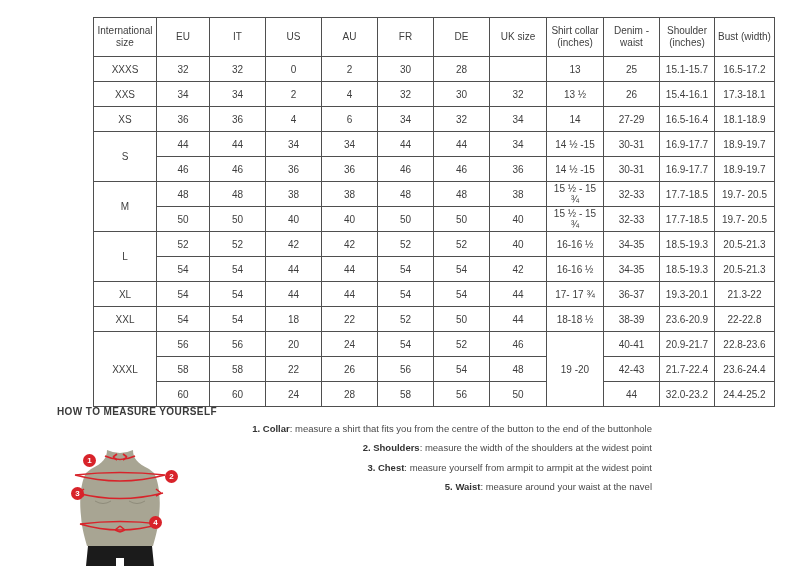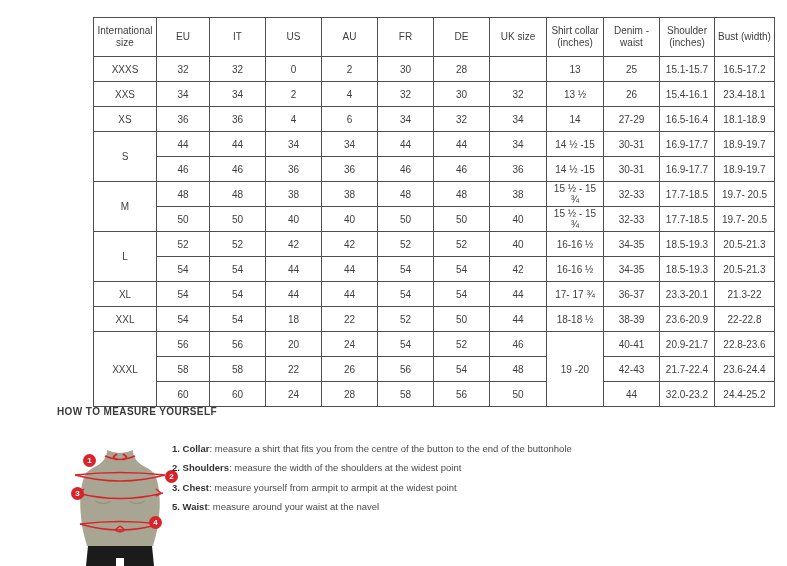--- a/index.html
+++ b/index.html
@@ -27,21 +27,21 @@
   .measure-title{
     position:absolute;left:57px;top:406px;
     font-size:10px;font-weight:bold;color:#3a3a3a;letter-spacing:.4px;
   }
   .figure-box{position:absolute;left:55px;top:444px;width:150px;height:122px;}
   .badge{
     position:absolute;width:13px;height:13px;border-radius:50%;
     background:#d8232a;color:#fff;font-size:8px;font-weight:bold;
     display:flex;align-items:center;justify-content:center;line-height:1;
   }
-  .steps{position:absolute;left:172px;top:444px;width:480px;}
+  .steps{position:absolute;left:172px;top:424px;width:480px;text-align:right;}
   .step{font-size:9.5px;color:#4a4a4a;margin-bottom:9px;line-height:1.1;}
   .step b{color:#333;}
 </style>
 </head>
 <body>
 
 <div class="size-table-wrap">
   <table class="size-table">
     <colgroup>
         <col style="width: 63px;">
@@ -93,21 +93,21 @@
           <td>34</td>
           <td>34</td>
           <td>2</td>
           <td>4</td>
           <td>32</td>
           <td>30</td>
           <td>32</td>
           <td>13 ½</td>
           <td>26</td>
           <td>15.4-16.1</td>
-          <td>23.4-18.1</td>
+          <td>17.3-18.1</td>
         </tr>
         <tr>
           <td>XS</td>
           <td>36</td>
           <td>36</td>
           <td>4</td>
           <td>6</td>
           <td>34</td>
           <td>32</td>
           <td>34</td>
@@ -201,21 +201,21 @@
           <td>XL</td>
           <td>54</td>
           <td>54</td>
           <td>44</td>
           <td>44</td>
           <td>54</td>
           <td>54</td>
           <td>44</td>
           <td>17- 17 ¾</td>
           <td>36-37</td>
-          <td>23.3-20.1</td>
+          <td>19.3-20.1</td>
           <td>21.3-22</td>
         </tr>
         <tr>
           <td>XXL</td>
           <td>54</td>
           <td>54</td>
           <td>18</td>
           <td>22</td>
           <td>52</td>
           <td>50</td>

